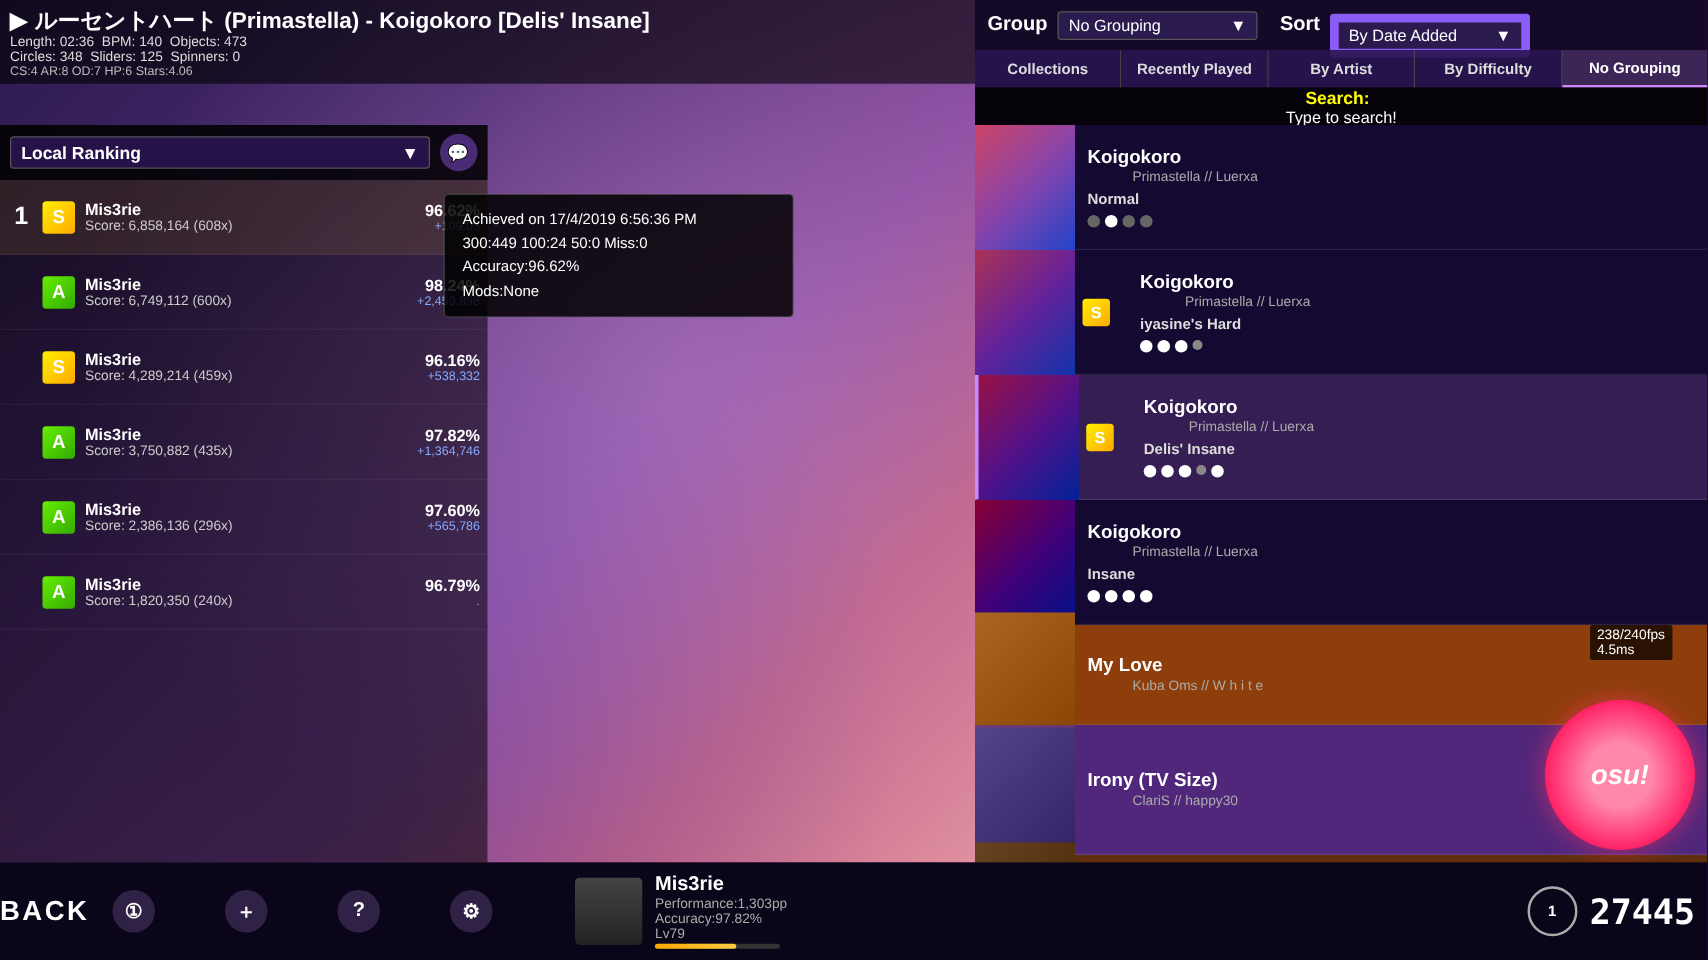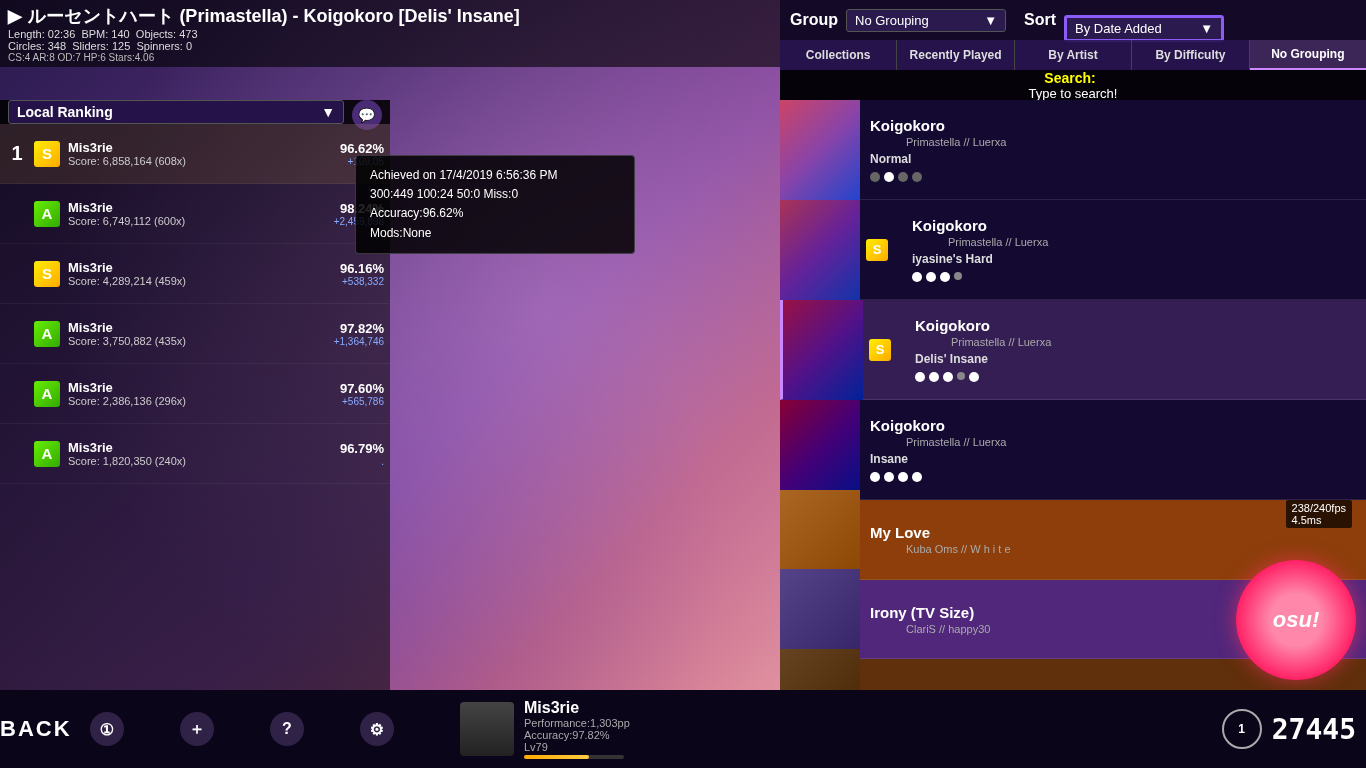--- a/index.html
+++ b/index.html
@@ -93,21 +93,21 @@
       justify-content: space-between;
     }
     .sort-label {
       color: #fff;
       font-size: 16px;
       font-weight: bold;
       margin-left: 10px;
     }
     .sort-select {
       background: #2a1a4e;
-      border: 3px solid #8b5cf6;
+      border: 7px solid #8b5cf6;
       color: #fff;
       font-size: 13px;
       padding: 3px 8px;
       border-radius: 3px;
       width: 160px;
       display: flex;
       align-items: center;
       justify-content: space-between;
       margin-top: 16px;
     }
@@ -242,40 +242,41 @@
     
     .song-group {
       background: rgba(20,10,50,0.95);
     }
 
     .my-love-item {
       height: 80px;
       background: rgba(180,80,0,0.75);
     }
     .irony-item {
-      height: 79px;
+      height: 104px;
       background: rgba(100,50,150,0.75);
     }
     .highscore-item {
       height: 80px;
       background: rgba(120,60,0,0.75);
     }
 
     
     .local-ranking {
       position: absolute;
       top: 100px; left: 0;
       width: 390px;
       bottom: 78px;
       background: rgba(0,0,0,0.55);
       z-index: 20;
     }
     .ranking-header {
       display: flex;
-      height: 24px;
+      align-items: center;
+      height: 44px;
       background: rgba(0,0,0,0.7);
       padding: 0 8px;
       gap: 8px;
     }
     .ranking-dropdown {
       flex: 1;
       background: rgba(40,20,80,0.9);
       border: 1px solid #555;
       color: #fff;
       font-size: 14px;
@@ -480,21 +481,21 @@
       background: radial-gradient(circle, #ff88aa 30%, #ff2266 70%, #cc0044 100%);
       display: flex; flex-direction: column;
       align-items: center; justify-content: center;
       color: #fff;
       font-size: 22px;
       font-weight: bold;
       box-shadow: 0 0 20px rgba(255,50,100,0.6);
     }
     .osu-fps {
       position: absolute;
-      top: 10px; right: 14px;
+      top: 10px; right: 28px;
       background: rgba(0,0,0,0.7);
       color: #fff;
       font-size: 11px;
       padding: 2px 6px;
       border-radius: 2px;
     }
 
     
     .thumb-koigokoro1 {
       background: linear-gradient(135deg, #cc4466 0%, #8844aa 50%, #2244cc 100%);

